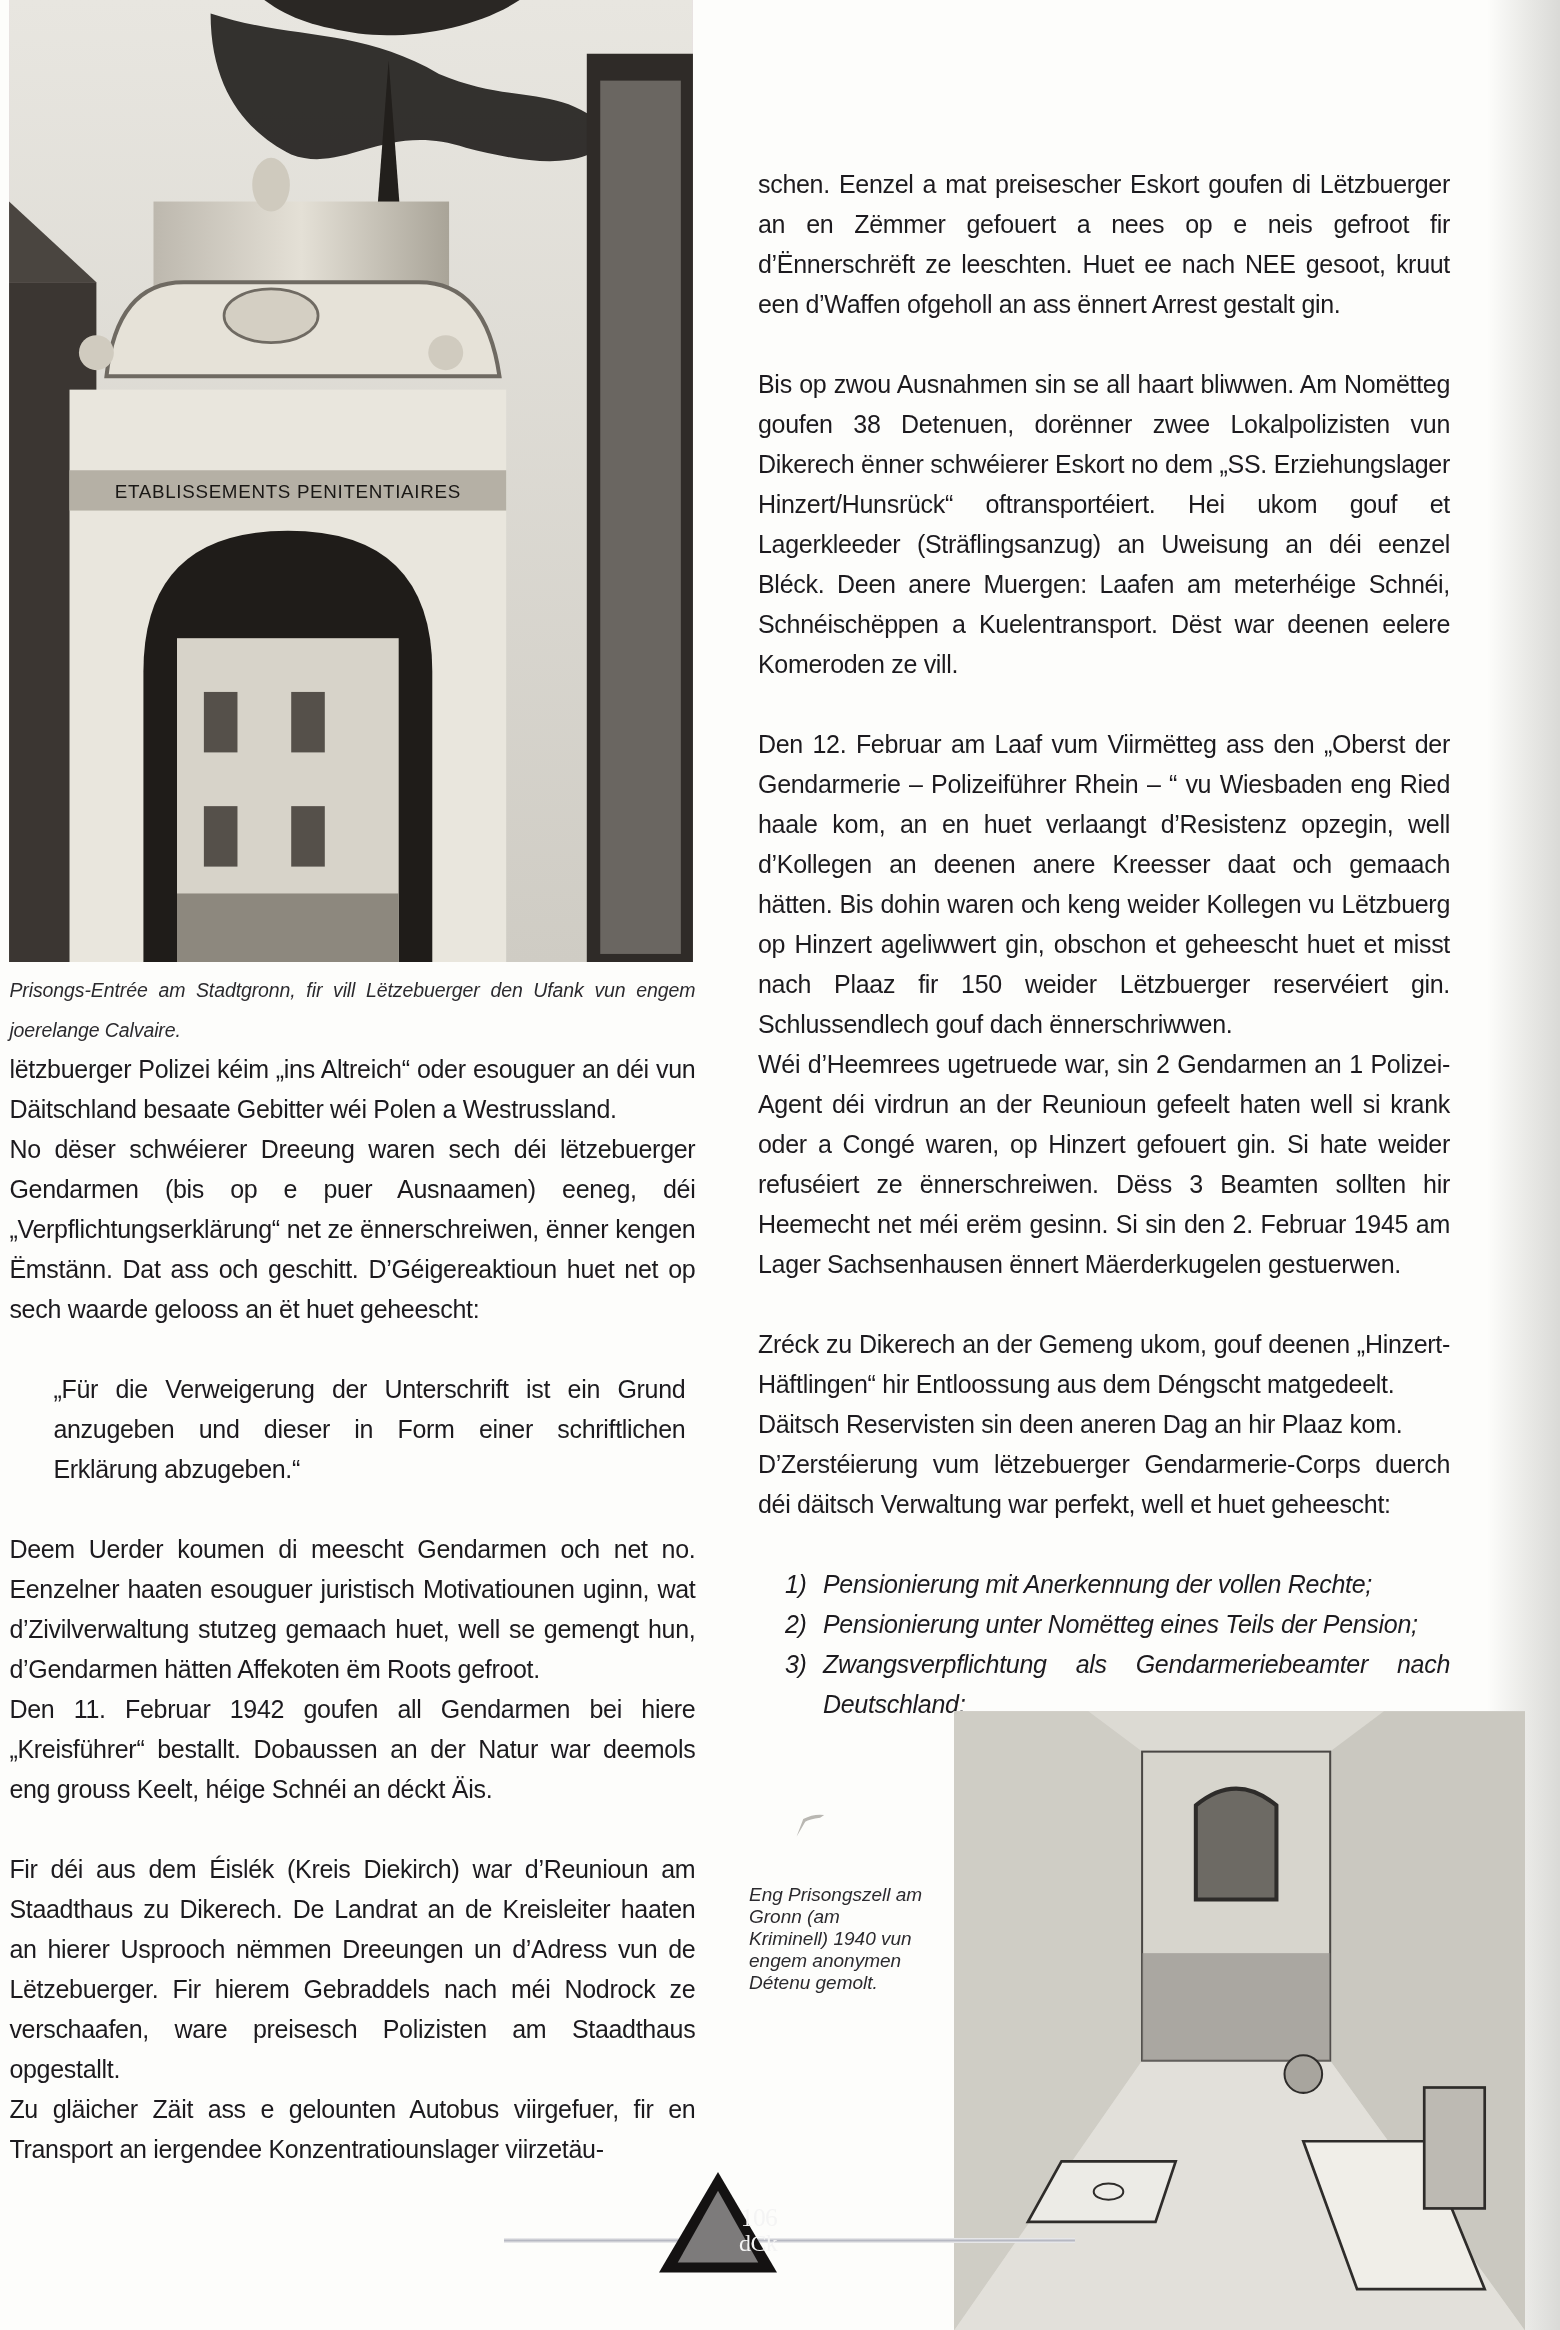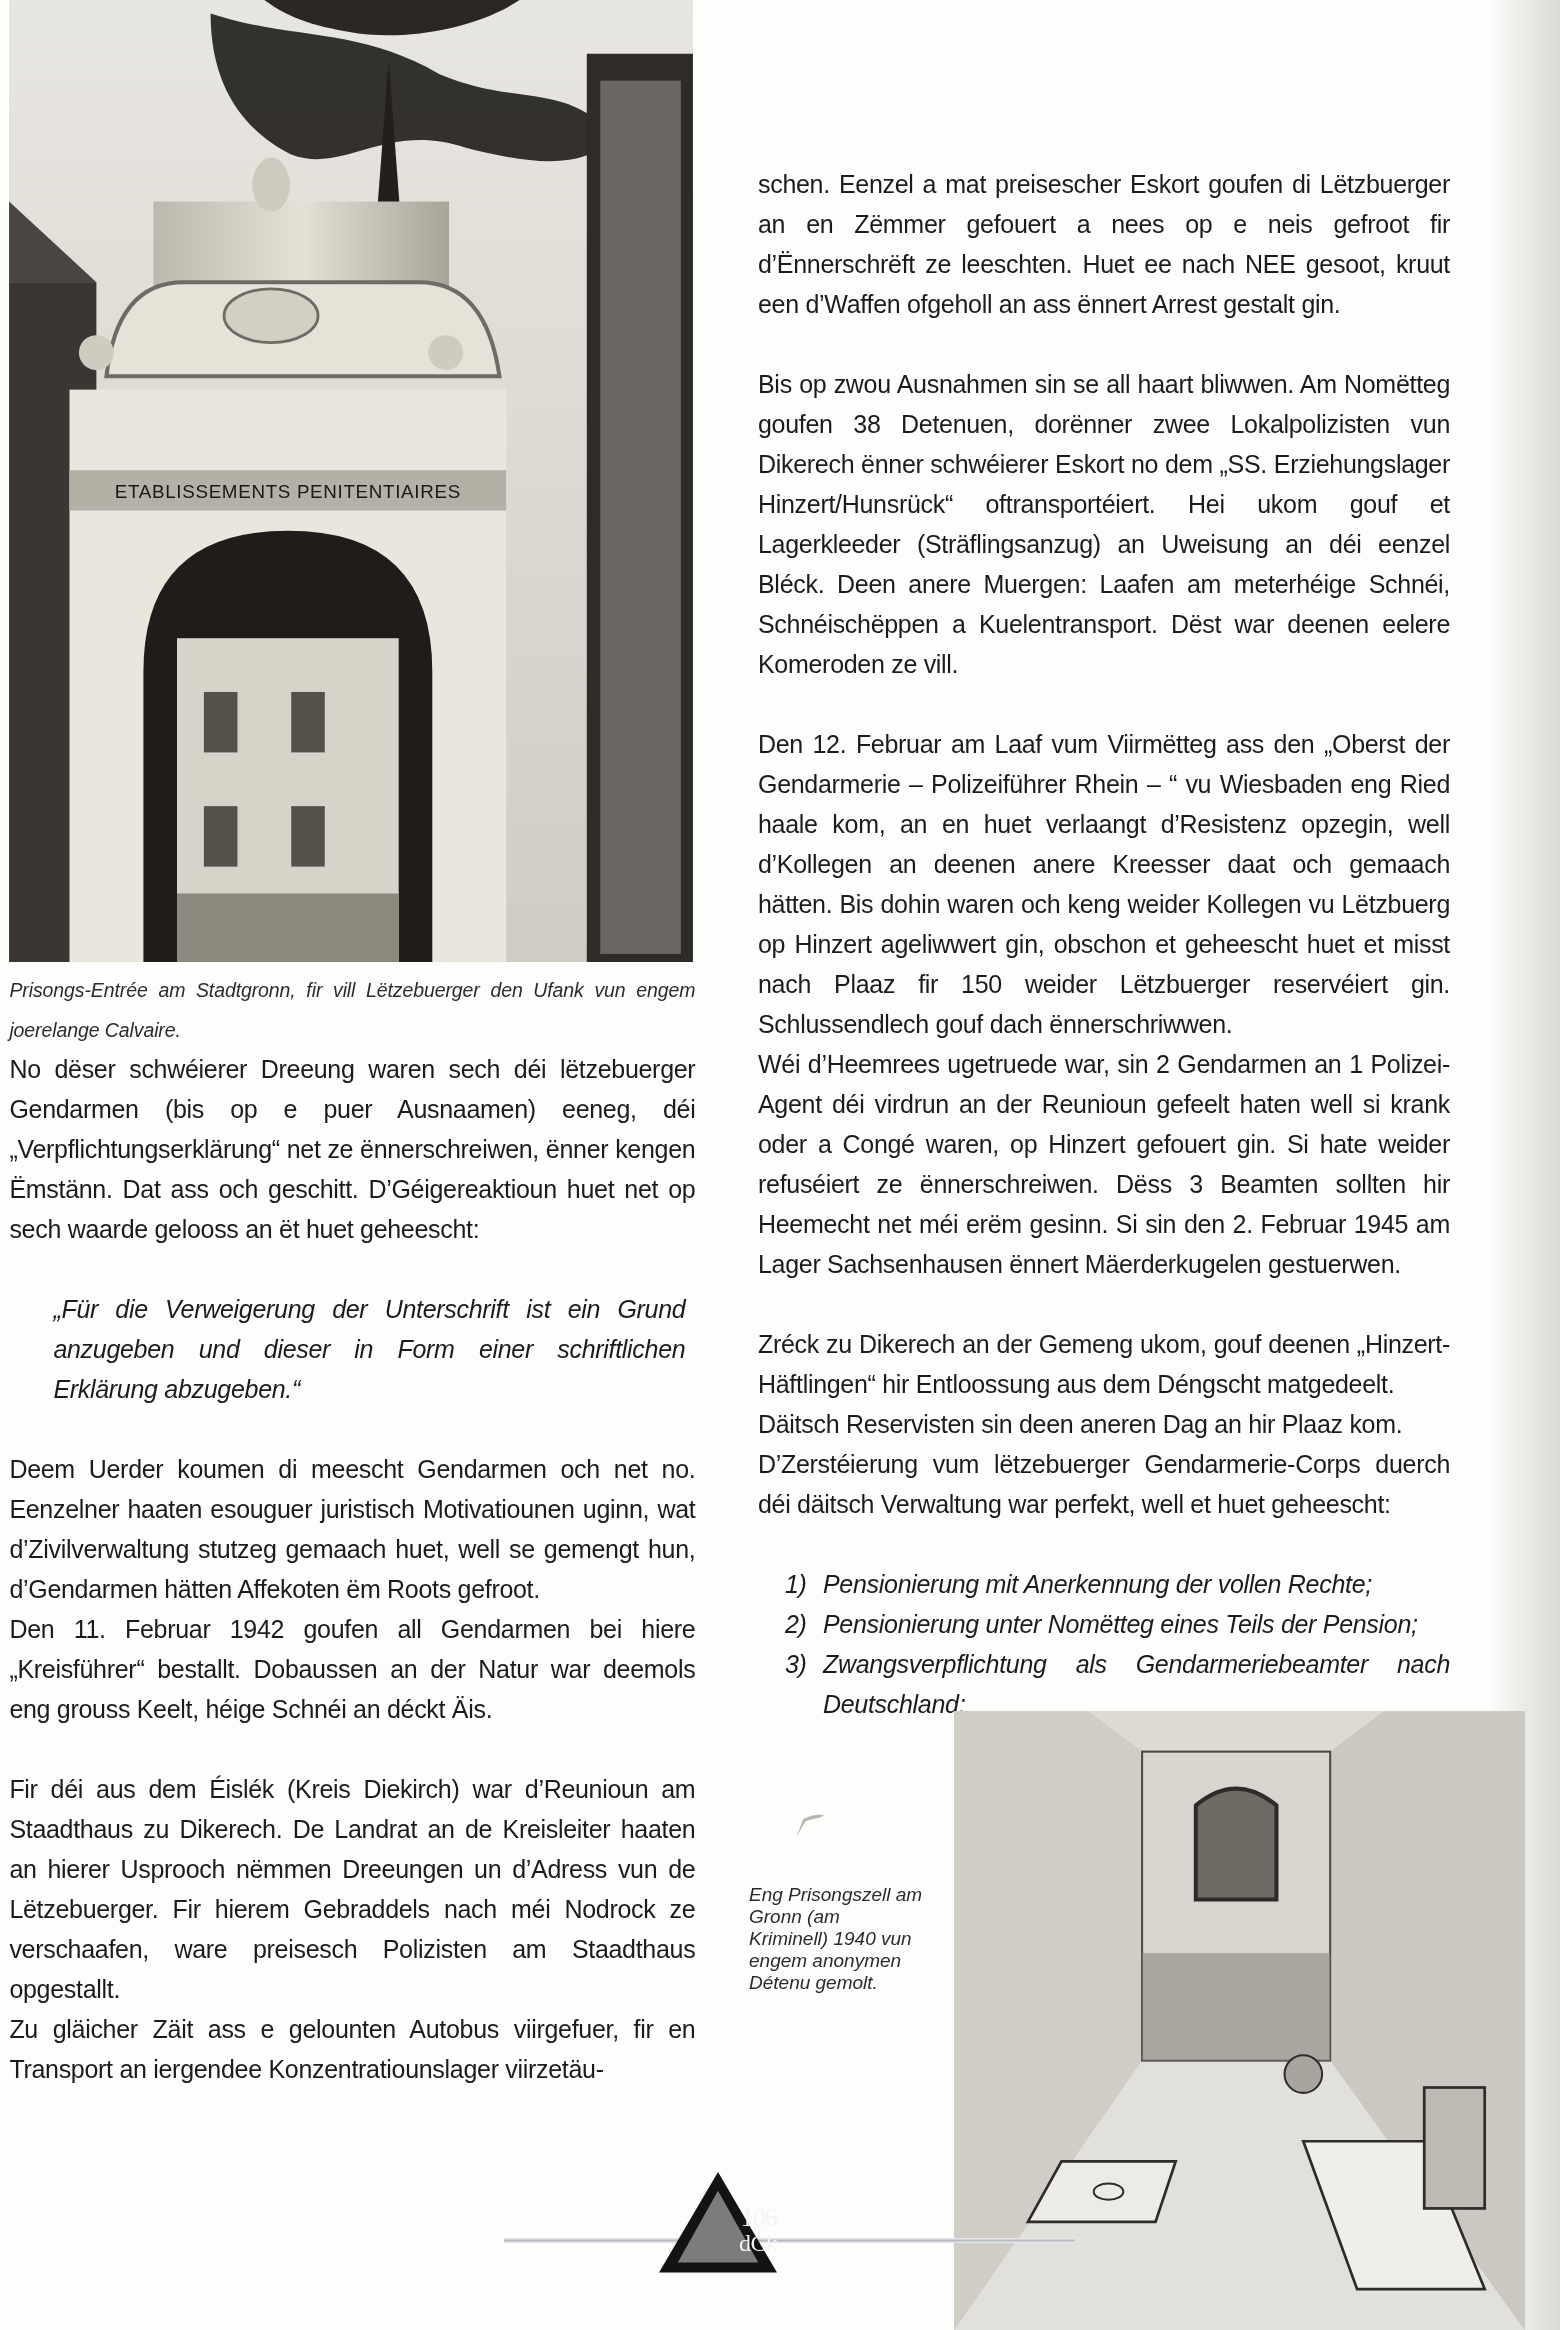--- a/index.html
+++ b/index.html
@@ -15,21 +15,21 @@
   }
   .col { position: absolute; }
   .col-left { left: 9.4px; top: 1049px; width: 686px; }
   .col-right { left: 758px; top: 128px; width: 692px; margin-top: 36px; }
   .para {
     font-size: 25px; line-height: 40px; margin: 0; text-align: justify;
     letter-spacing: -0.3px; transform-origin: left top;
   }
   .gap { height: 40px; }
   .quote {
-    font-style: italic; margin: 0 10px 0 44px; font-size: 25px; line-height: 40px;
+    margin: 0 10px 0 44px; font-size: 25px; line-height: 40px;
     text-align: justify; letter-spacing: -0.3px;
   }
   .list { margin: 0; padding: 0; list-style: none; }
   .list li {
     position: relative; padding-left: 38px; font-style: italic; font-size: 25px;
     line-height: 40px; text-align: justify; letter-spacing: -0.3px; margin-left: 27px;
   }
   .list li .num { position: absolute; left: 0; top: 0; }
 
   
@@ -115,20 +115,21 @@
     <rect x="290" y="1030" width="50" height="90" fill="#55504a"></rect>
     <rect x="420" y="1030" width="50" height="90" fill="#55504a"></rect>
     <rect x="290" y="1200" width="50" height="90" fill="#55504a"></rect>
     <rect x="420" y="1200" width="50" height="90" fill="#55504a"></rect>
     <rect x="250" y="1330" width="330" height="102" fill="#8d887e"></rect>
   </svg>
 </div>
 <div class="caption1">Prisongs-Entrée am Stadtgronn, fir vill Lëtzebuerger den Ufank vun engem joerelange Calvaire.</div>
 
 <div class="col col-left">
+  <p class="para">lëtzbuerger Polizei kéim „ins Altreich“ oder esouguer an déi vun Däitschland besaate Gebitter wéi Polen a Westrussland.</p>
   <p class="para">No dëser schwéierer Dreeung waren sech déi lëtzebuerger Gendarmen (bis op e puer Ausnaamen) eeneg, déi „Verpflichtungserklärung“ net ze ënnerschreiwen, ënner kengen Ëmstänn. Dat ass och geschitt. D’Géigereaktioun huet net op sech waarde gelooss an ët huet geheescht:</p>
   <div class="gap"></div>
   <p class="quote">„Für die Verweigerung der Unterschrift ist ein Grund anzugeben und dieser in Form einer schriftlichen Erklärung abzugeben.“</p>
   <div class="gap"></div>
   <p class="para">Deem Uerder koumen di meescht Gendarmen och net no. Eenzelner haaten esouguer juristisch Motivatiounen uginn, wat d’Zivilverwaltung stutzeg gemaach huet, well se gemengt hun, d’Gendarmen hätten Affekoten ëm Roots gefroot.</p>
   <p class="para">Den 11. Februar 1942 goufen all Gendarmen bei hiere „Kreisführer“ bestallt. Dobaussen an der Natur war deemols eng grouss Keelt, héige Schnéi an déckt Äis.</p>
   <div class="gap"></div>
   <p class="para">Fir déi aus dem Éislék (Kreis Diekirch) war d’Reunioun am Staadthaus zu Dikerech. De Landrat an de Kreisleiter haaten an hierer Usprooch nëmmen Dreeungen un d’Adress vun de Lëtzebuerger. Fir hierem Gebraddels nach méi Nodrock ze verschaafen, ware preisesch Polizisten am Staadthaus opgestallt.</p>
   <p class="para">Zu gläicher Zäit ass e gelounten Autobus viirgefuer, fir en Transport an iergendee Konzentratiounslager viirzetäu-</p>
 </div>

